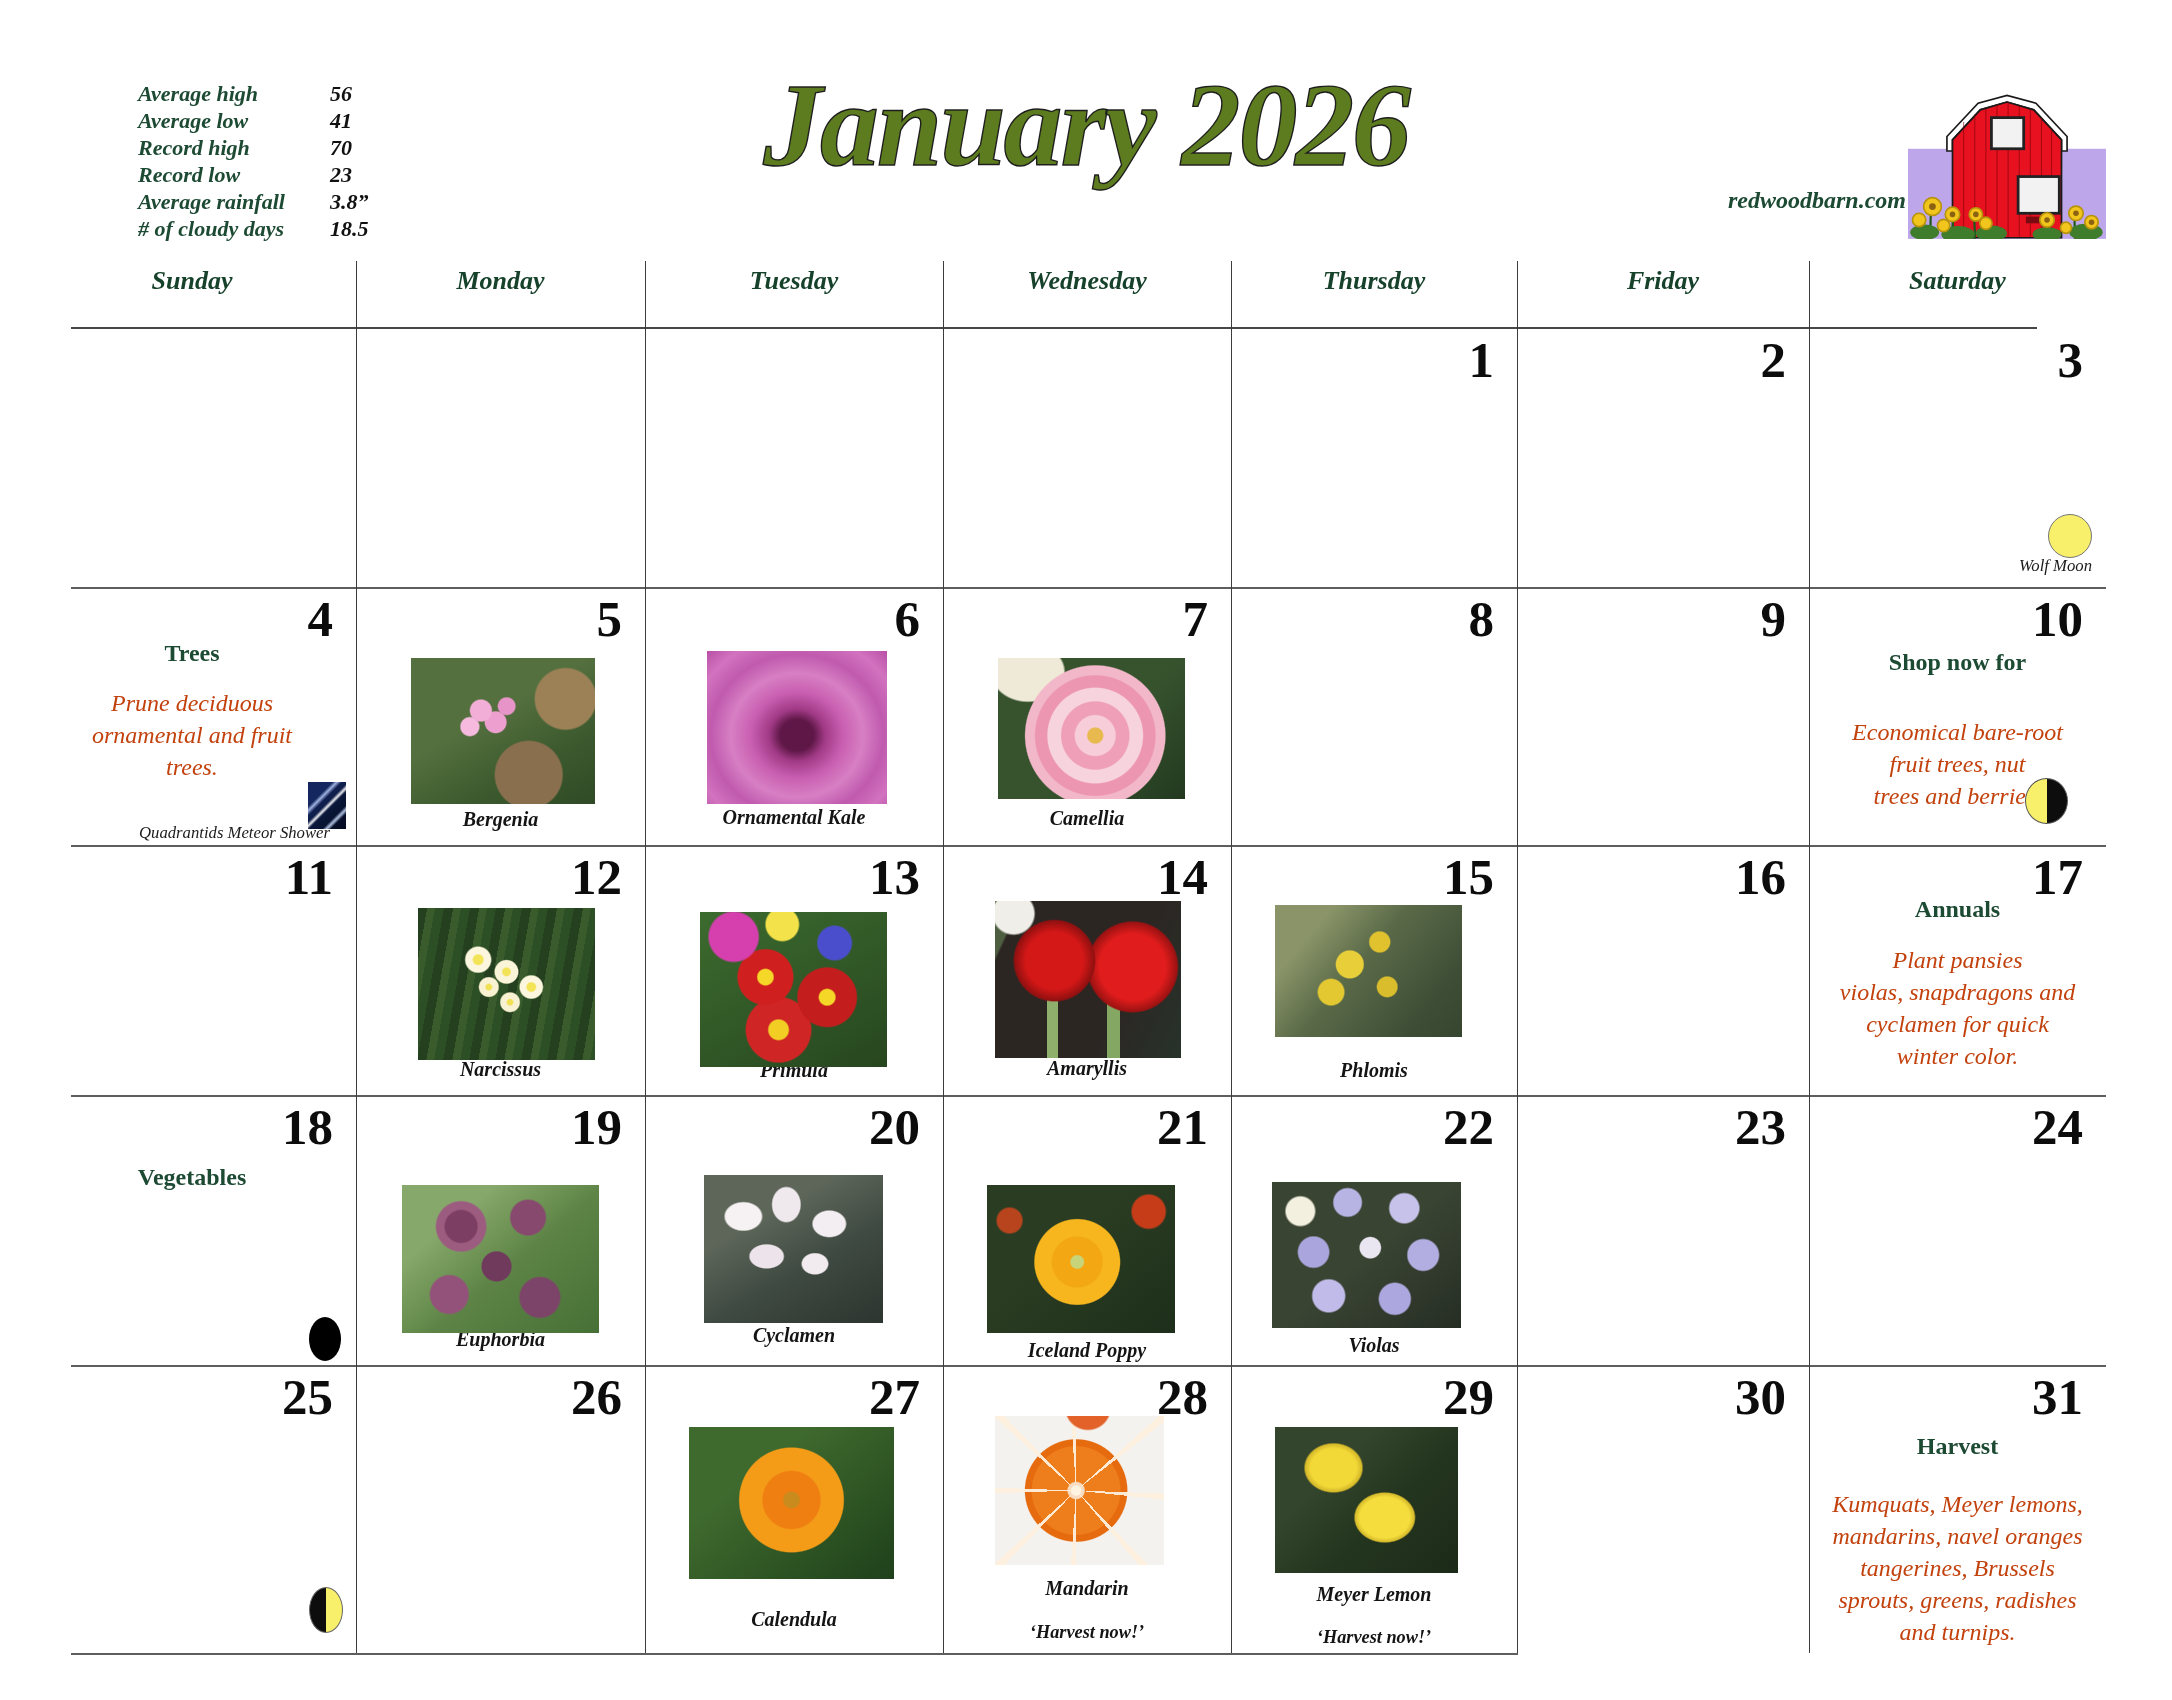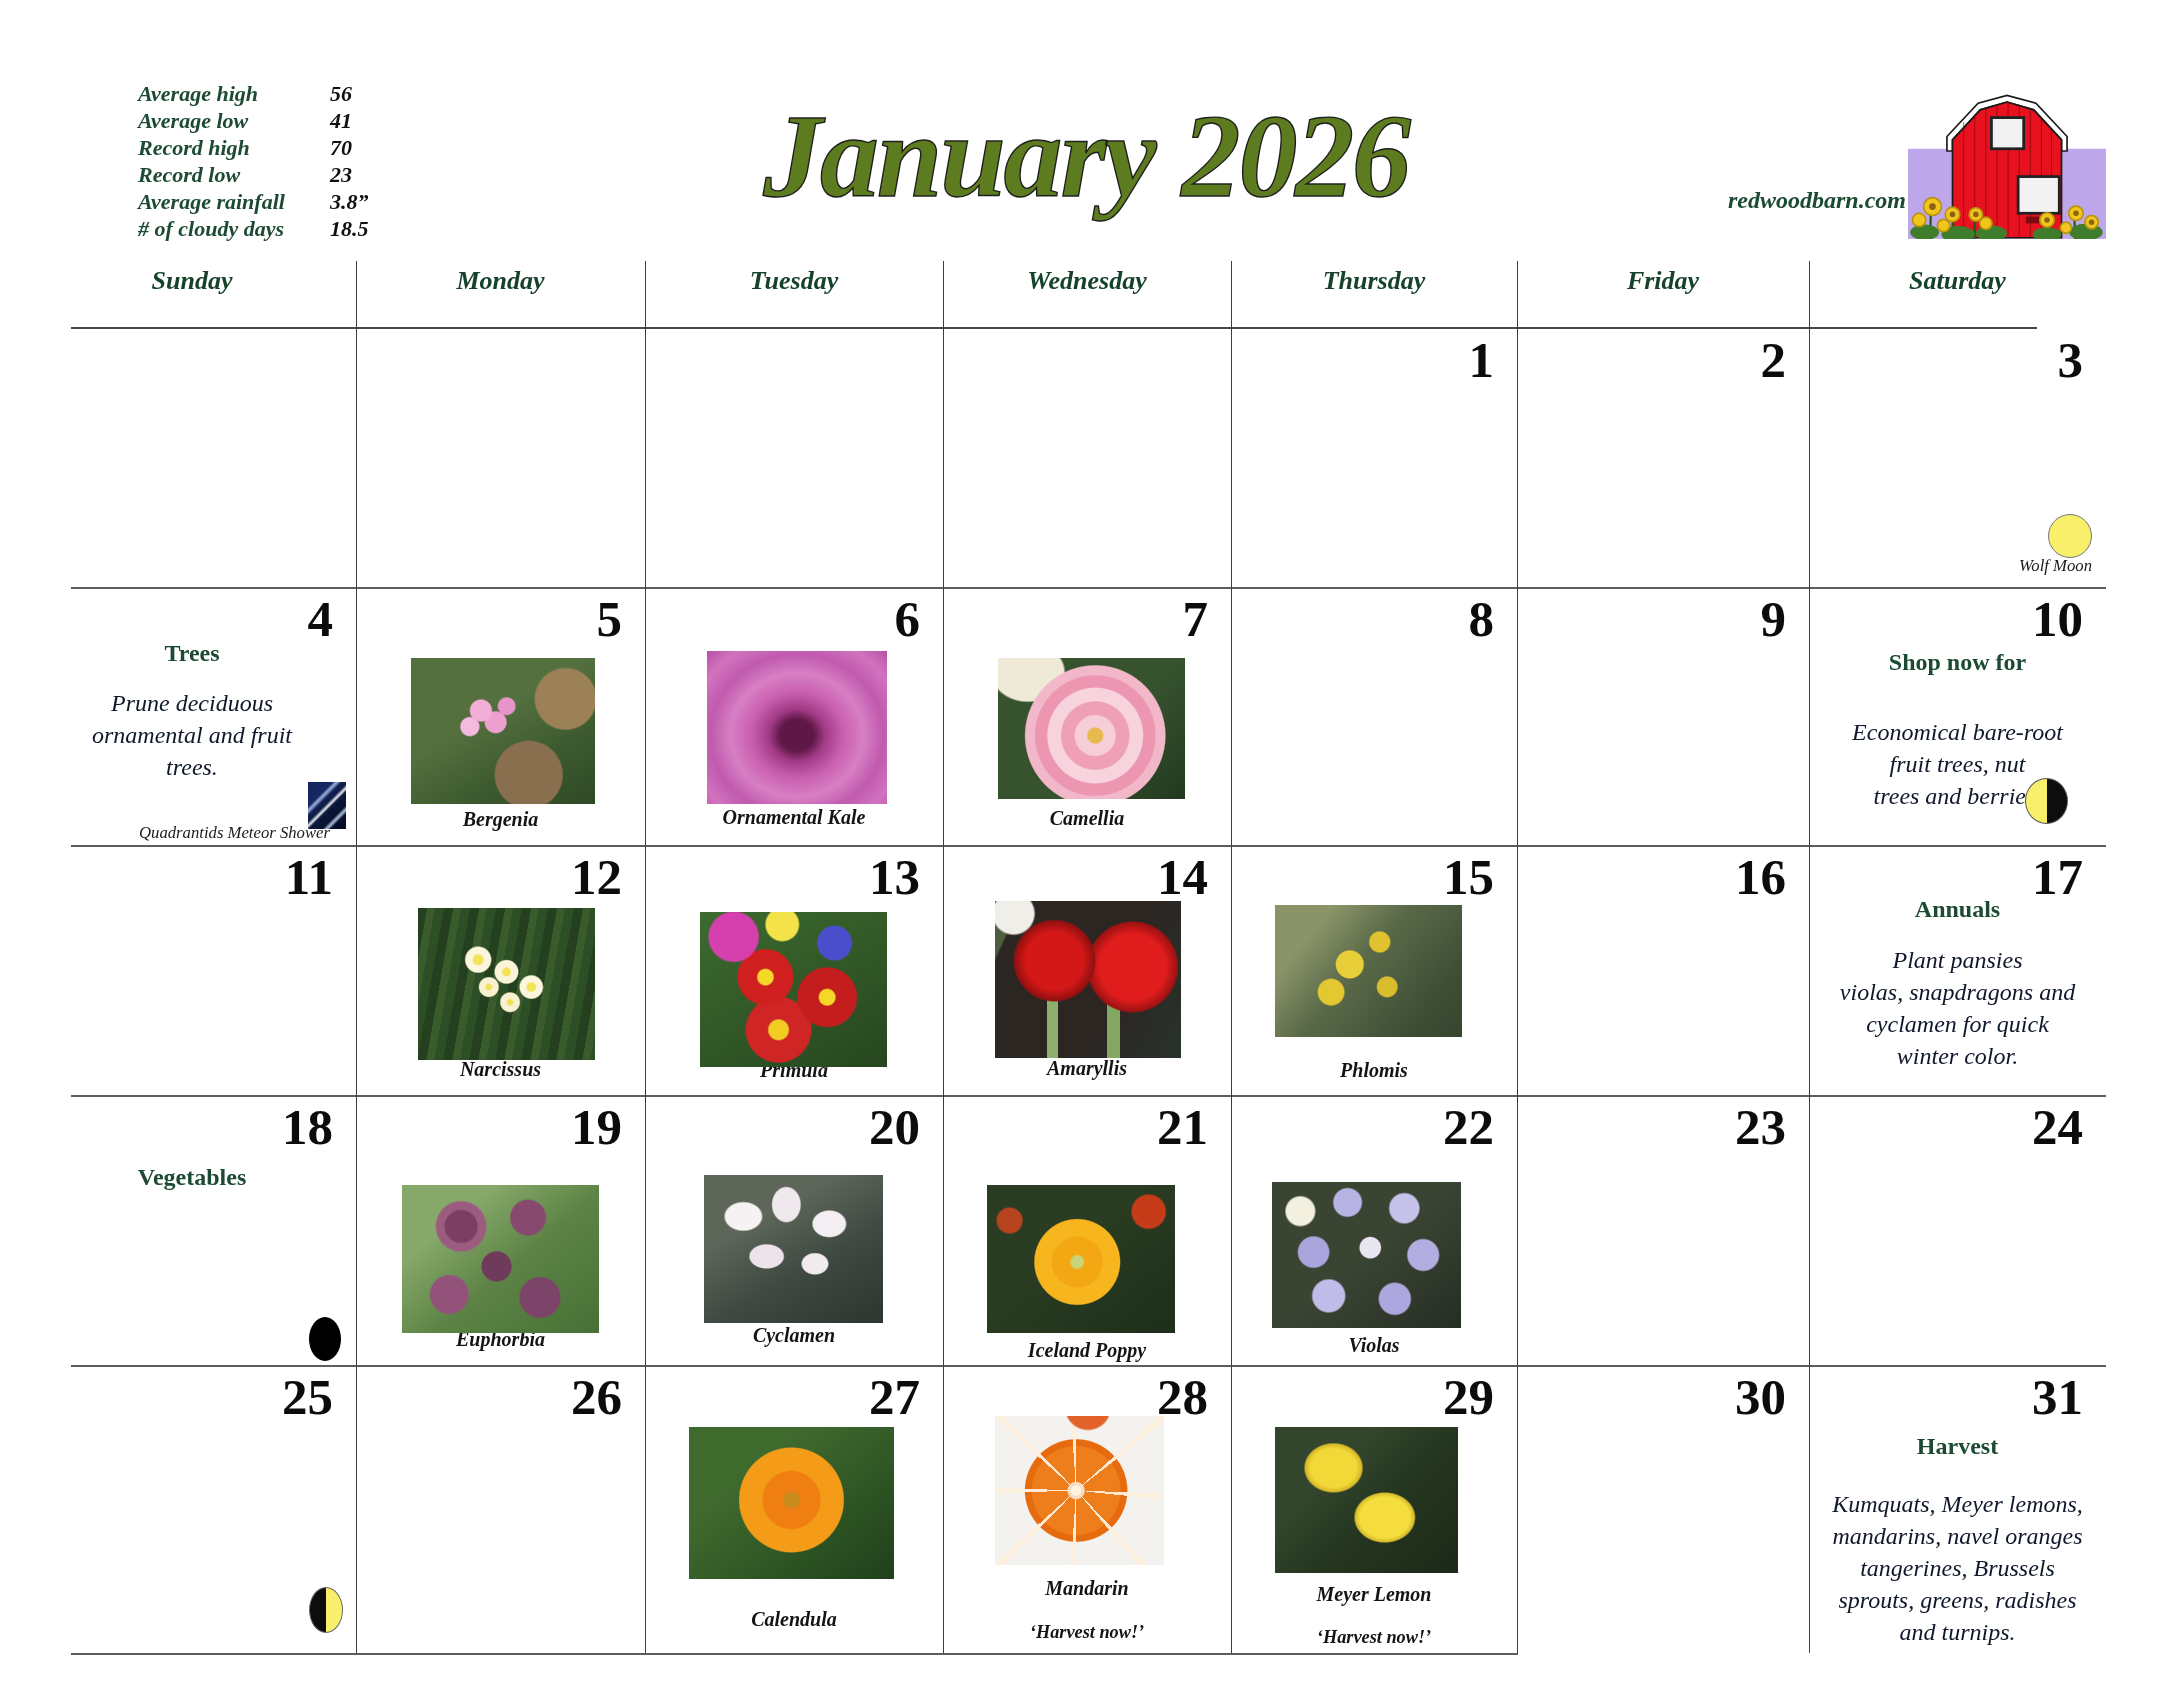--- a/index.html
+++ b/index.html
@@ -7,21 +7,21 @@
         font-family:"Liberation Serif",serif;overflow:hidden;}
 
   
   .stats{position:absolute;left:138px;top:81px;}
   .stat-row{display:flex;height:27px;align-items:baseline;}
   .stat-label{width:192px;font-size:22px;font-weight:bold;font-style:italic;color:#1d4a33;}
   .stat-value{font-size:22px;font-weight:bold;font-style:italic;color:#111;}
 
   .title{position:absolute;left:558px;top:58px;width:1056px;text-align:center;
          font-size:118px;line-height:1.15;font-weight:bold;font-style:italic;
-         color:#5d7c1f;-webkit-text-stroke:1.4px #1e1e1e;letter-spacing:-2.2px;margin-top:31px;}
+         color:#5d7c1f;-webkit-text-stroke:1.4px #1e1e1e;letter-spacing:-2.2px;}
 
   .website{position:absolute;left:1678px;top:187px;width:228px;text-align:right;
            font-size:24px;font-weight:bold;font-style:italic;color:#1c4a33;}
   .logo{position:absolute;left:1908px;top:83px;width:198px;height:156px;}
 
   
   .weekday{position:absolute;top:266px;text-align:center;font-style:italic;
            font-weight:bold;font-size:26px;color:#16422b;}
 
   
@@ -29,21 +29,21 @@
   .grid-h{position:absolute;height:1.7px;background:#5e5e5e;left:71px;}
   .grid-h.head{height:2.2px;background:#474747;}
 
   
   .cell{position:absolute;}
   .num{position:absolute;top:6.7px;right:23px;font-weight:bold;font-size:51px;
        line-height:1;color:#0c0c0c;}
   .cell-heading{position:absolute;left:0;right:0;text-align:center;
                 font-weight:bold;font-size:24px;color:#1d4a33;}
   .cell-lines{position:absolute;left:0;right:0;text-align:center;
-              font-style:italic;font-size:24px;line-height:32px;color:#0f172a;}
+              font-style:italic;font-size:24px;line-height:32px;color:#c2410c;}
   .caption{position:absolute;left:0;right:0;text-align:center;font-weight:bold;
            font-style:italic;font-size:20px;color:#141414;}
   .caption2{font-size:18.3px;}
   .footnote{position:absolute;font-style:italic;font-size:16.7px;color:#1b1b1b;}
 
   
   .moon{position:absolute;border-radius:50%;}
   .moon-full{background:#f8ef6a;border:1.1px solid #777;}
   .moon-last-quarter{background:linear-gradient(90deg,#f8ef6a 0 50%,#0d0d0d 50%);border:1.1px solid #555;}
   .moon-first-quarter{background:linear-gradient(90deg,#0d0d0d 0 50%,#f8ef6a 50%);border:0.6px solid #666;}

